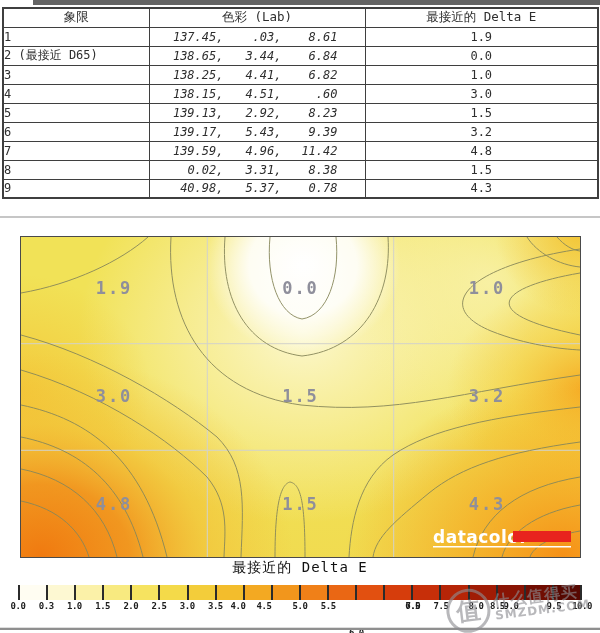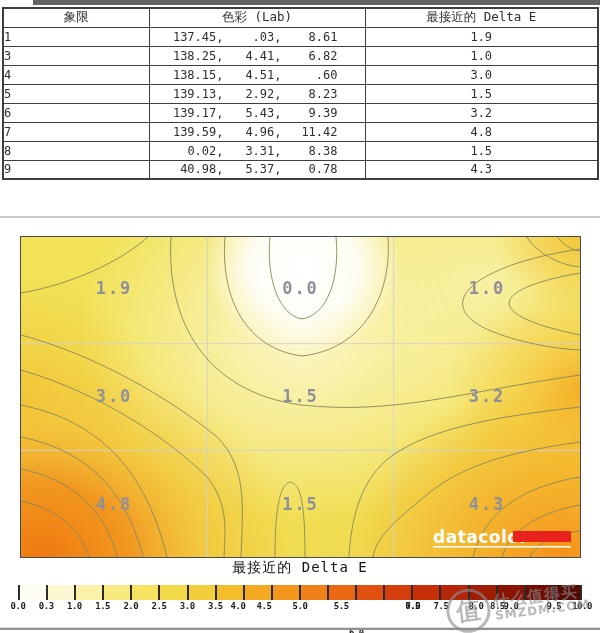--- a/index.html
+++ b/index.html
@@ -11,21 +11,21 @@
   .top-bar { position:absolute; left:33px; top:0; width:567px; height:5px; background:#646464; }
 
   
   table.report { position:absolute; left:2px; top:7px; width:595px; border-collapse:collapse;
     border:2px solid #3f3f3f; table-layout:fixed; }
   table.report th, table.report td { border:1.5px solid #3f3f3f; height:19px; padding:0;
     font-size:12px; color:#2e2e2e; white-space:nowrap; overflow:hidden;margin-top:44px; }
   table.report th { font-weight:normal; font-size:12.5px; text-align:center; }
   col.w1 { width:146px; } col.w2 { width:216px; } col.w3 { width:233px; }
   td.c-quad { text-align:left; padding-left:8px; }
-  td.c-lab { padding-left:4px; }
+  td.c-lab { padding-left:4px;font-style:italic; }
   td.c-lab .lab-part { display:inline-block; text-align:right; }
   td.c-lab .lab-part:nth-child(1){ width:74px; }
   td.c-lab .lab-part:nth-child(2){ width:58px; }
   td.c-lab .lab-part:nth-child(3){ width:56px; }
   td.c-de { text-align:center; }
 
   .sep-line { position:absolute; left:0; top:216px; width:600px; height:2px; background:#c6c6c6; }
 
   
   .plot-wrap { position:absolute; left:20px; top:236px; width:561px; height:322px;
@@ -80,20 +80,25 @@
         <th>象限</th>
         <th>色彩 (Lab)</th>
         <th>最接近的 Delta E</th>
       </tr>
     </thead>
     <tbody>
         <tr>
           <td class="c-quad">1</td>
           <td class="c-lab"><span class="lab-part">137.45,</span><span class="lab-part">.03,</span><span class="lab-part">8.61</span></td>
           <td class="c-de">1.9</td>
+        </tr>
+        <tr>
+          <td class="c-quad">2 (最接近 D65)</td>
+          <td class="c-lab"><span class="lab-part">138.65,</span><span class="lab-part">3.44,</span><span class="lab-part">6.84</span></td>
+          <td class="c-de">0.0</td>
         </tr>
         <tr>
           <td class="c-quad">3</td>
           <td class="c-lab"><span class="lab-part">138.25,</span><span class="lab-part">4.41,</span><span class="lab-part">6.82</span></td>
           <td class="c-de">1.0</td>
         </tr>
         <tr>
           <td class="c-quad">4</td>
           <td class="c-lab"><span class="lab-part">138.15,</span><span class="lab-part">4.51,</span><span class="lab-part">.60</span></td>
           <td class="c-de">3.0</td>
@@ -265,21 +270,21 @@
       <span class="cbl" style="left: 28.2px;">0.3</span>
       <span class="cbl" style="left: 56.4px;">1.0</span>
       <span class="cbl" style="left: 84.6px;">1.5</span>
       <span class="cbl" style="left: 112.8px;">2.0</span>
       <span class="cbl" style="left: 141px;">2.5</span>
       <span class="cbl" style="left: 169.2px;">3.0</span>
       <span class="cbl" style="left: 197.4px;">3.5</span>
       <span class="cbl" style="left: 220px;">4.0</span>
       <span class="cbl" style="left: 246px;">4.5</span>
       <span class="cbl" style="left: 282px;">5.0</span>
-      <span class="cbl" style="left: 310.2px; padding-left: 26px;">5.5</span>
+      <span class="cbl" style="left: 310.2px;">5.5</span>
       <span class="cbl" style="left: 338.4px; margin-top: 27px;">6.0</span>
       <span class="cbl" style="left: 366.6px; margin-left: 28px;">6.5</span>
       <span class="cbl" style="left: 394.8px;">7.0</span>
       <span class="cbl" style="left: 423px;">7.5</span>
       <span class="cbl" style="left: 458px;">8.0</span>
       <span class="cbl" style="left: 479.4px;">8.5</span>
       <span class="cbl" style="left: 493px;">9.0</span>
       <span class="cbl" style="left: 535.8px;">9.5</span>
       <span class="cbl" style="left: 564px;">10.0</span>
     </div>

